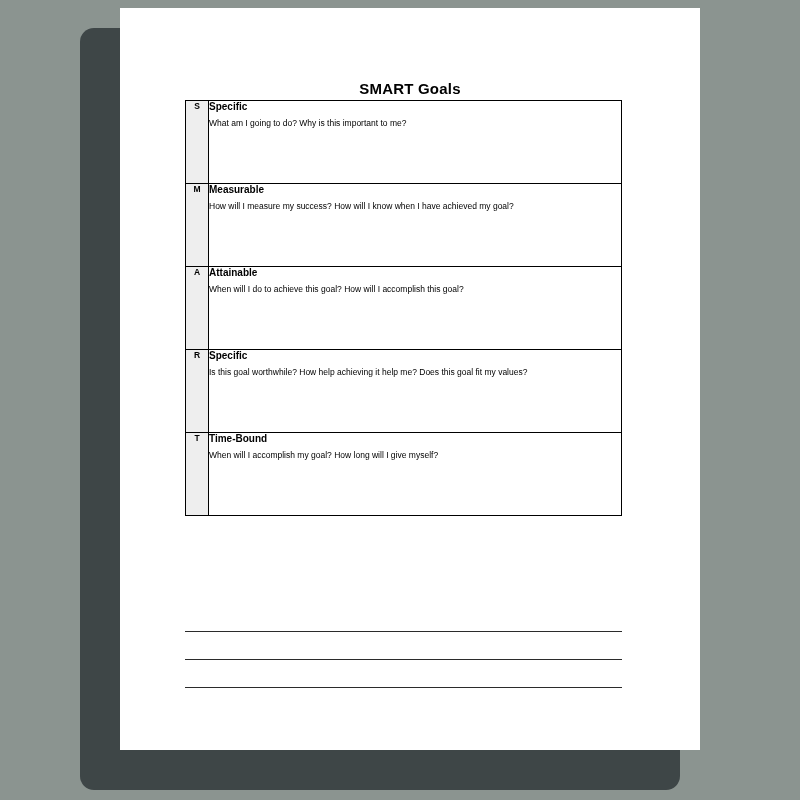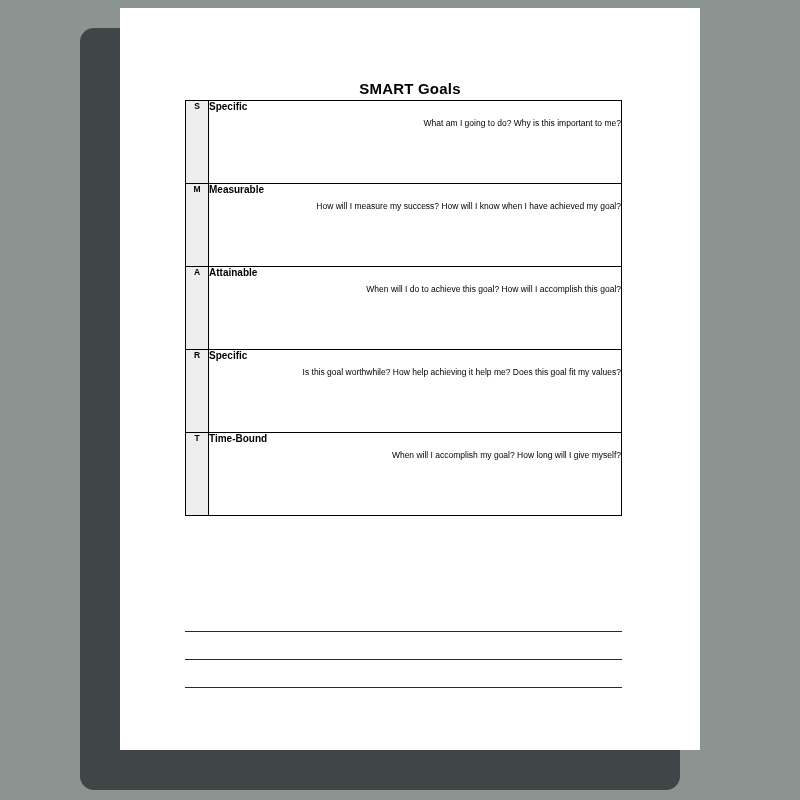--- a/index.html
+++ b/index.html
@@ -80,21 +80,20 @@
     font-size: 10px;
     font-weight: bold;
     color: #000;
     line-height: 1.25;
   }
   .row-prompt {
     font-size: 8.5px;
     color: #000;
     line-height: 1.25;
     margin-top: 4px;
-    text-align: right;
   }
   
   #blank-lines {
     position: absolute;
     left: 65px;
     top: 596px;
     width: 437px;
   }
   .blank-line {
     height: 27px;

